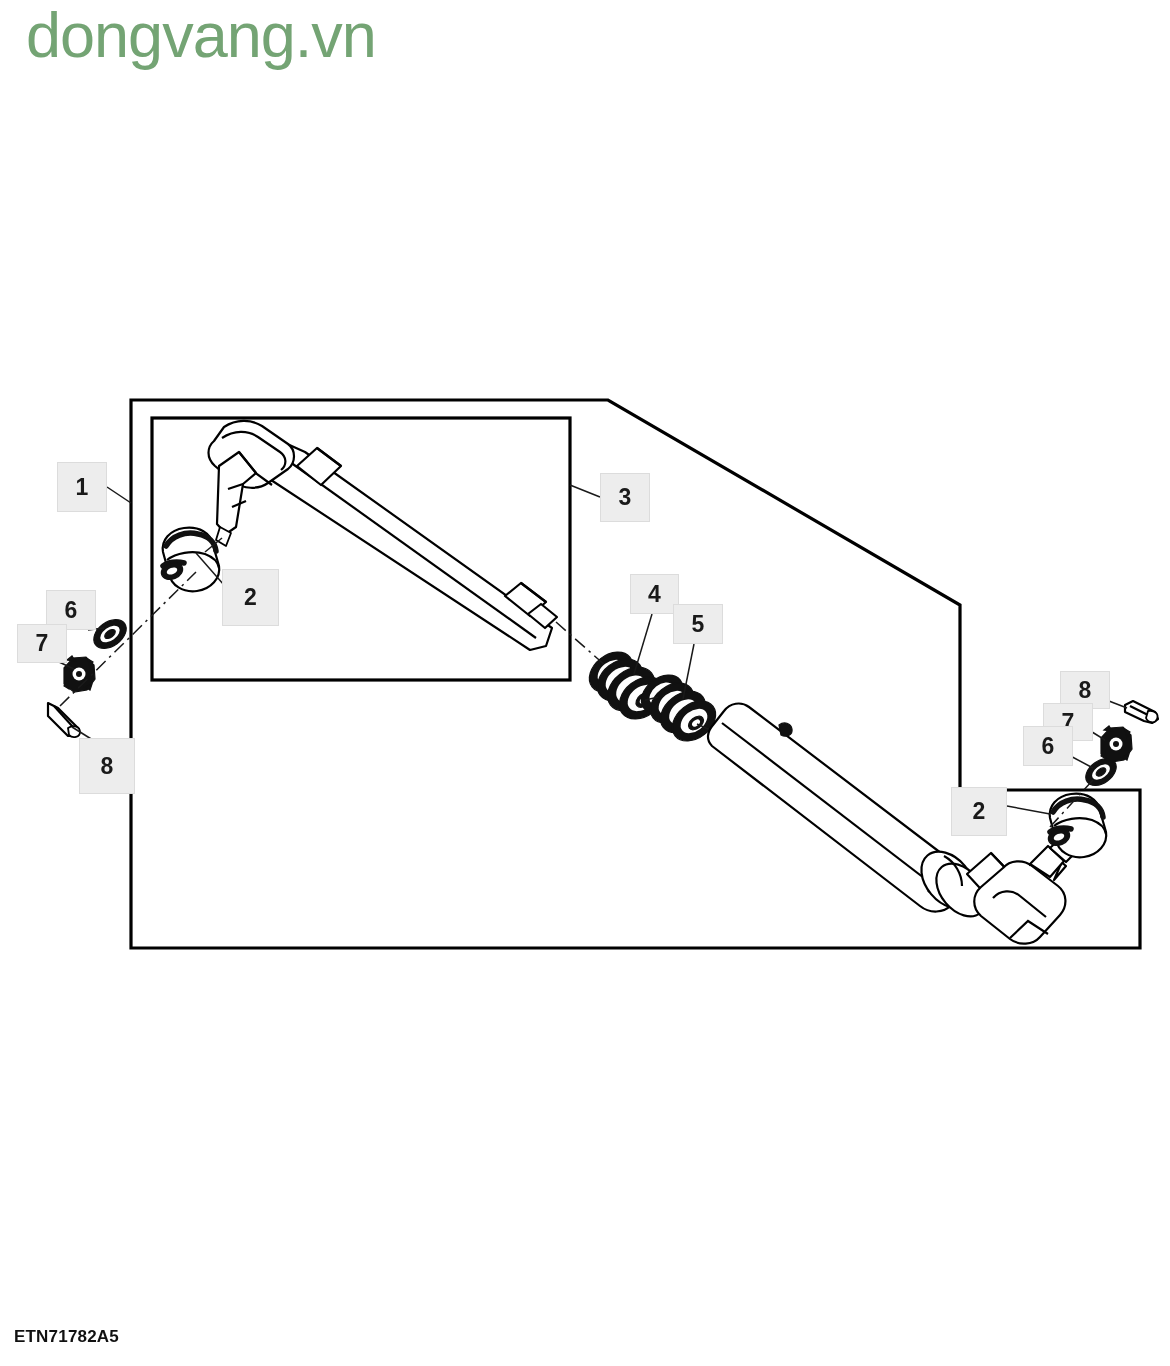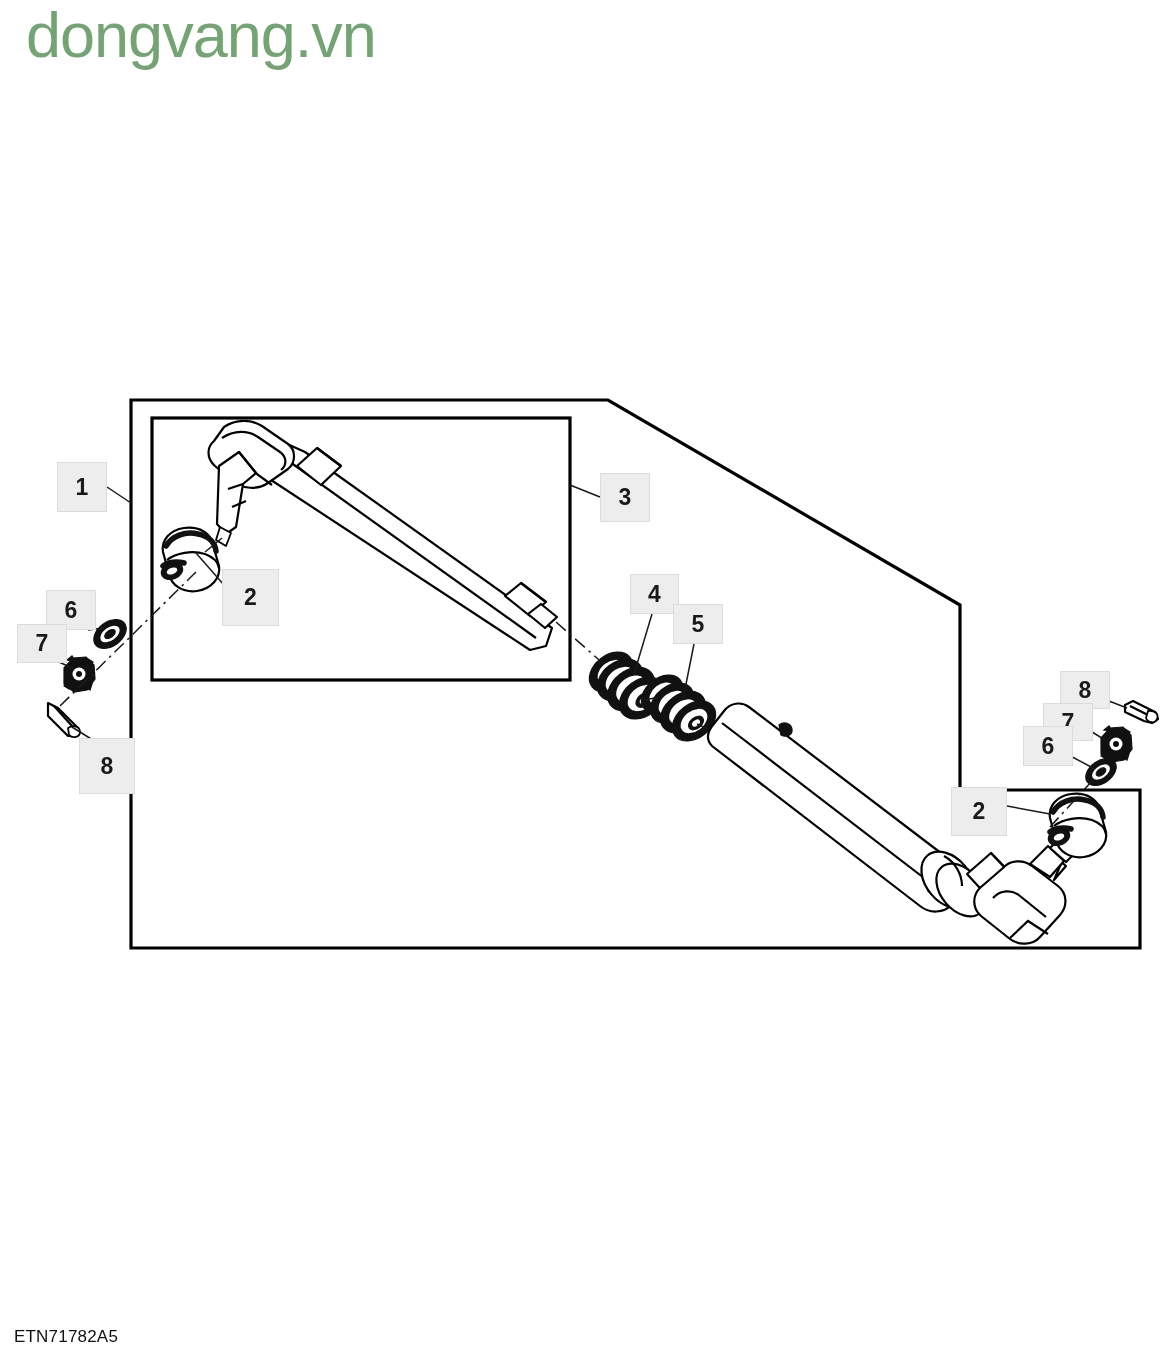--- a/index.html
+++ b/index.html
@@ -40,21 +40,21 @@
     user-select: none;
   }
 
   
   #partcode {
     position: absolute;
     left: 14px;
     top: 1327px;
     font-family: "Liberation Sans", sans-serif;
     font-size: 17px;
-    font-weight: normal;
+    font-weight: bold;
     color: #111111;
     letter-spacing: 0.2px;
     white-space: nowrap;
   }
 
   
   #drawing {
     position: absolute;
     left: 0;
     top: 0;

